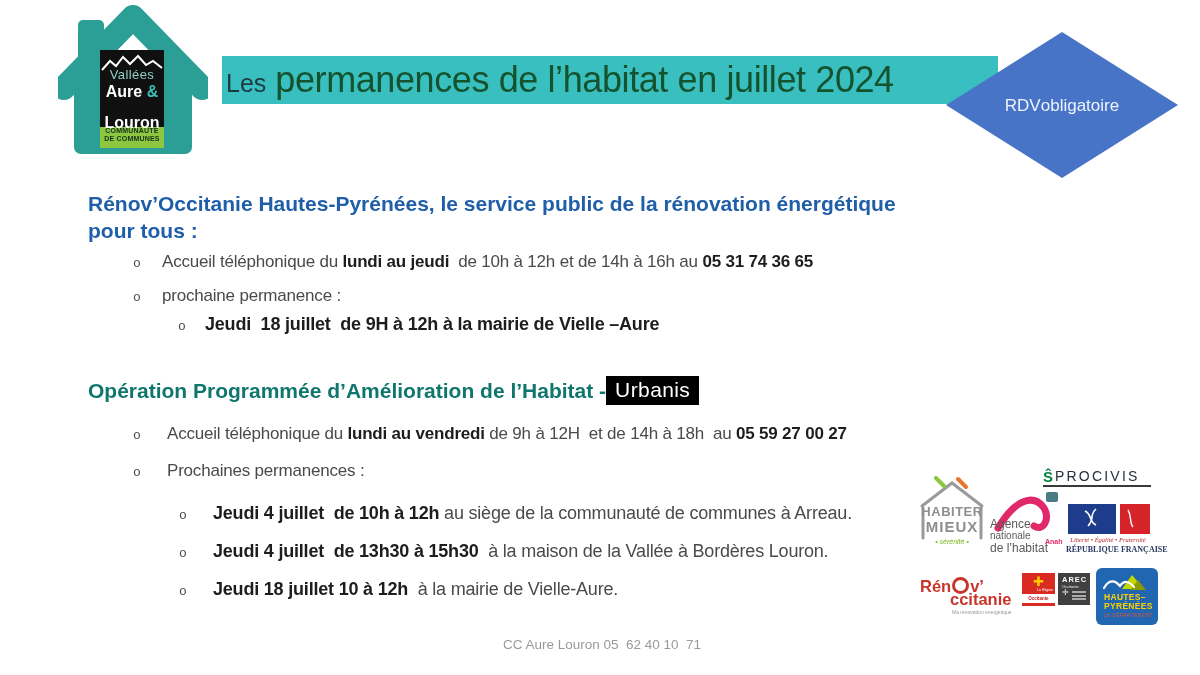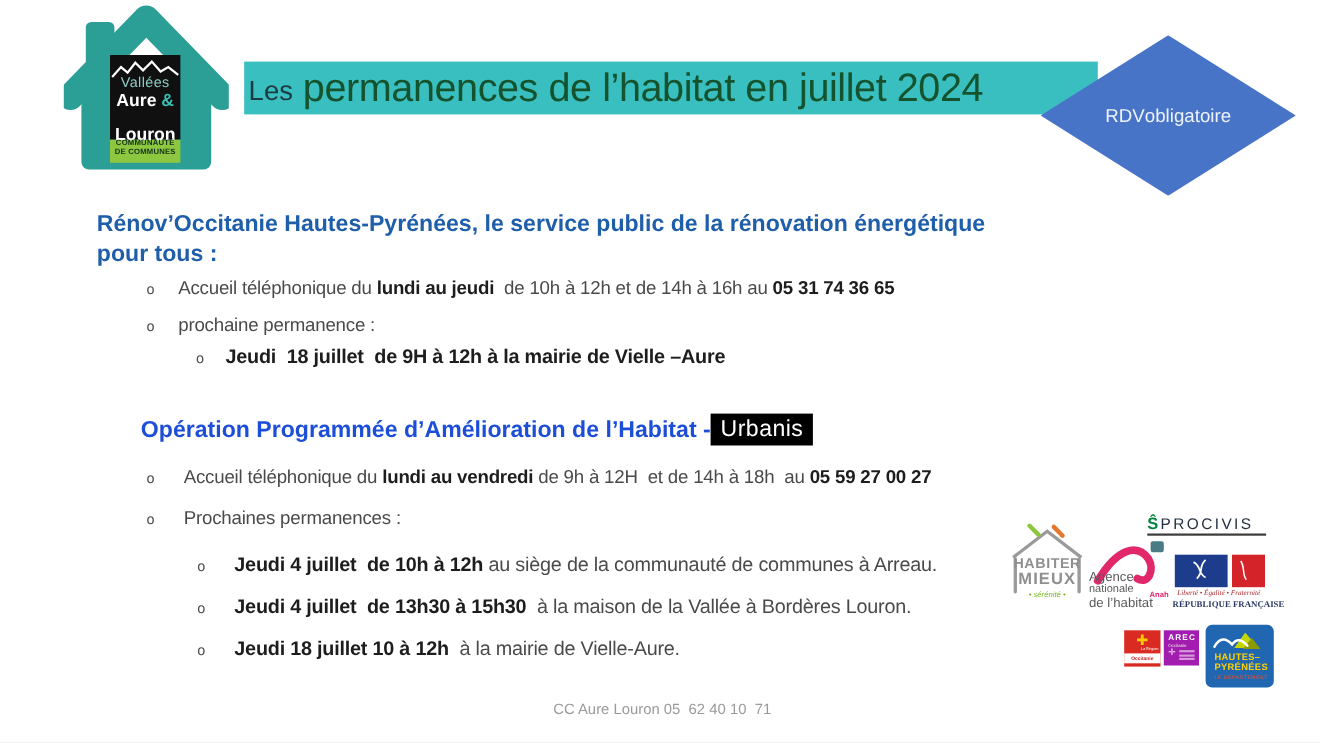--- a/index.html
+++ b/index.html
@@ -25,21 +25,21 @@
   .banner-title{font-size:36px;color:#14532d;letter-spacing:-.4px;white-space:nowrap;}
   .badge{
     position:absolute;left:946px;top:32px;width:232px;height:146px;background:#4874c8;
     clip-path:polygon(50% 0,100% 50%,50% 100%,0 50%);
     display:flex;flex-direction:row;align-items:center;justify-content:center;
     color:#eef3fd;font-size:17px;line-height:25px;text-align:center;
   }
   
   .h-blue{position:absolute;left:88px;color:#1f5ea9;font-weight:700;font-size:21px;line-height:27px;}
   .h2row{position:absolute;left:88px;top:376px;display:flex;align-items:center;}
-  .h2row .h2t{color:#1d4ed8;font-weight:700;font-size:21px;margin-left:40px;}
+  .h2row .h2t{color:#0f766e;font-weight:700;font-size:21px;}
   .urbanis{background:#000;color:#fff;font-size:21px;letter-spacing:.4px;
     padding:3px 9px 5px 9px;line-height:1;}
   
   .row{position:absolute;display:flex;align-items:baseline;font-size:17px;letter-spacing:-.2px;}
   .row .mk{font-family:"Liberation Mono",monospace;font-size:13px;color:#4a4a4a;flex:0 0 auto;}
   .mk-w1{width:29px;}  .mk-w2{width:27px;}  .mk-w3{width:34px;}
   .bt{white-space:pre-wrap;}
   .n{color:#4a4a4a;}
   .b{color:#1d1d1d;font-weight:700;}
   .sub{font-size:18px;}
@@ -78,21 +78,21 @@
   .ro-l2{font-size:16.5px;line-height:1;margin:-4px 0 0 30px;}
   .ro-tag{font-size:5px;font-weight:400;color:#9a9a9a;margin:2px 0 0 32px;}
   
   .occ{left:1022px;top:573px;width:33px;height:33px;background:#d92b21;}
   .occ-cross{position:absolute;left:0;top:0;width:33px;text-align:center;color:#ffcb00;font-size:13px;line-height:17px;}
   .occ-region{position:absolute;left:0;top:15px;width:31px;text-align:right;color:#fff;font-size:3.5px;}
   .occ-band{position:absolute;left:0;bottom:3px;width:33px;height:9px;background:#fff;
     display:flex;align-items:center;justify-content:center;}
   .occ-band span{color:#c01a1f;font-size:4.5px;font-weight:700;}
   
-  .arec{left:1058px;top:573px;width:32px;height:32px;background:#a21caf;box-sizing:border-box;padding:3px 0 0 4px;}
+  .arec{left:1058px;top:573px;width:32px;height:32px;background:#404040;box-sizing:border-box;padding:3px 0 0 4px;}
   .arec-name{color:#fff;font-weight:700;font-size:7.5px;letter-spacing:1px;line-height:1;}
   .arec-region{color:#eaf5dc;font-size:4px;line-height:1.4;}
   .arec-plus{position:absolute;left:4px;top:16px;color:rgba(255,255,255,.9);font-size:8px;line-height:1;}
   .arec-bars{position:absolute;left:14px;top:18px;width:14px;}
   .arec-bars div{height:2px;background:rgba(255,255,255,.55);margin-bottom:1.5px;}
   
   .hp{left:1096px;top:568px;width:62px;height:57px;background:#2066b0;border-radius:6px;overflow:hidden;}
   .hp-l1{position:absolute;left:8px;top:24px;color:#ffd100;font-weight:700;font-size:8.5px;letter-spacing:.3px;}
   .hp-l2{position:absolute;left:8px;top:33px;color:#ffd100;font-weight:700;font-size:8.5px;letter-spacing:.3px;}
   .hp-l3{position:absolute;left:8px;top:45px;color:#e8542f;font-size:4.5px;letter-spacing:.6px;}
@@ -217,20 +217,29 @@
     <svg width="84" height="30" viewBox="0 0 84 30">
       <rect x="2" y="0" width="48" height="30" fill="#1e3c8c"></rect>
       <rect x="54" y="0" width="30" height="30" fill="#d5232a"></rect>
       <path d="M30,5 C23,11 29,15 22,22 M19,7 C26,10 23,18 30,21" stroke="#ffffff" stroke-width="1.6" fill="none"></path>
       <path d="M62,6 C66,12 63,18 67,23" stroke="#ffffff" stroke-width="1.4" fill="none"></path>
     </svg>
     <div class="rf-motto">Liberté • Égalité • Fraternité</div>
     <div class="rf-name">RÉPUBLIQUE FRANÇAISE</div>
   </div>
 
+  <div class="plogo ro">
+    <div class="ro-l1">
+      <span>Rén</span>
+        <span class="ro-ring"></span>
+        <span>v’</span>
+    </div>
+    <div class="ro-l2">ccitanie</div>
+    <div class="ro-tag">Ma rénovation énergétique</div>
+  </div>
 
   <div class="plogo occ">
     <div class="occ-cross">✚</div>
     <div class="occ-region">La Région</div>
     <div class="occ-band">
         <span>Occitanie</span>
       </div>
   </div>
 
   <div class="plogo arec">

